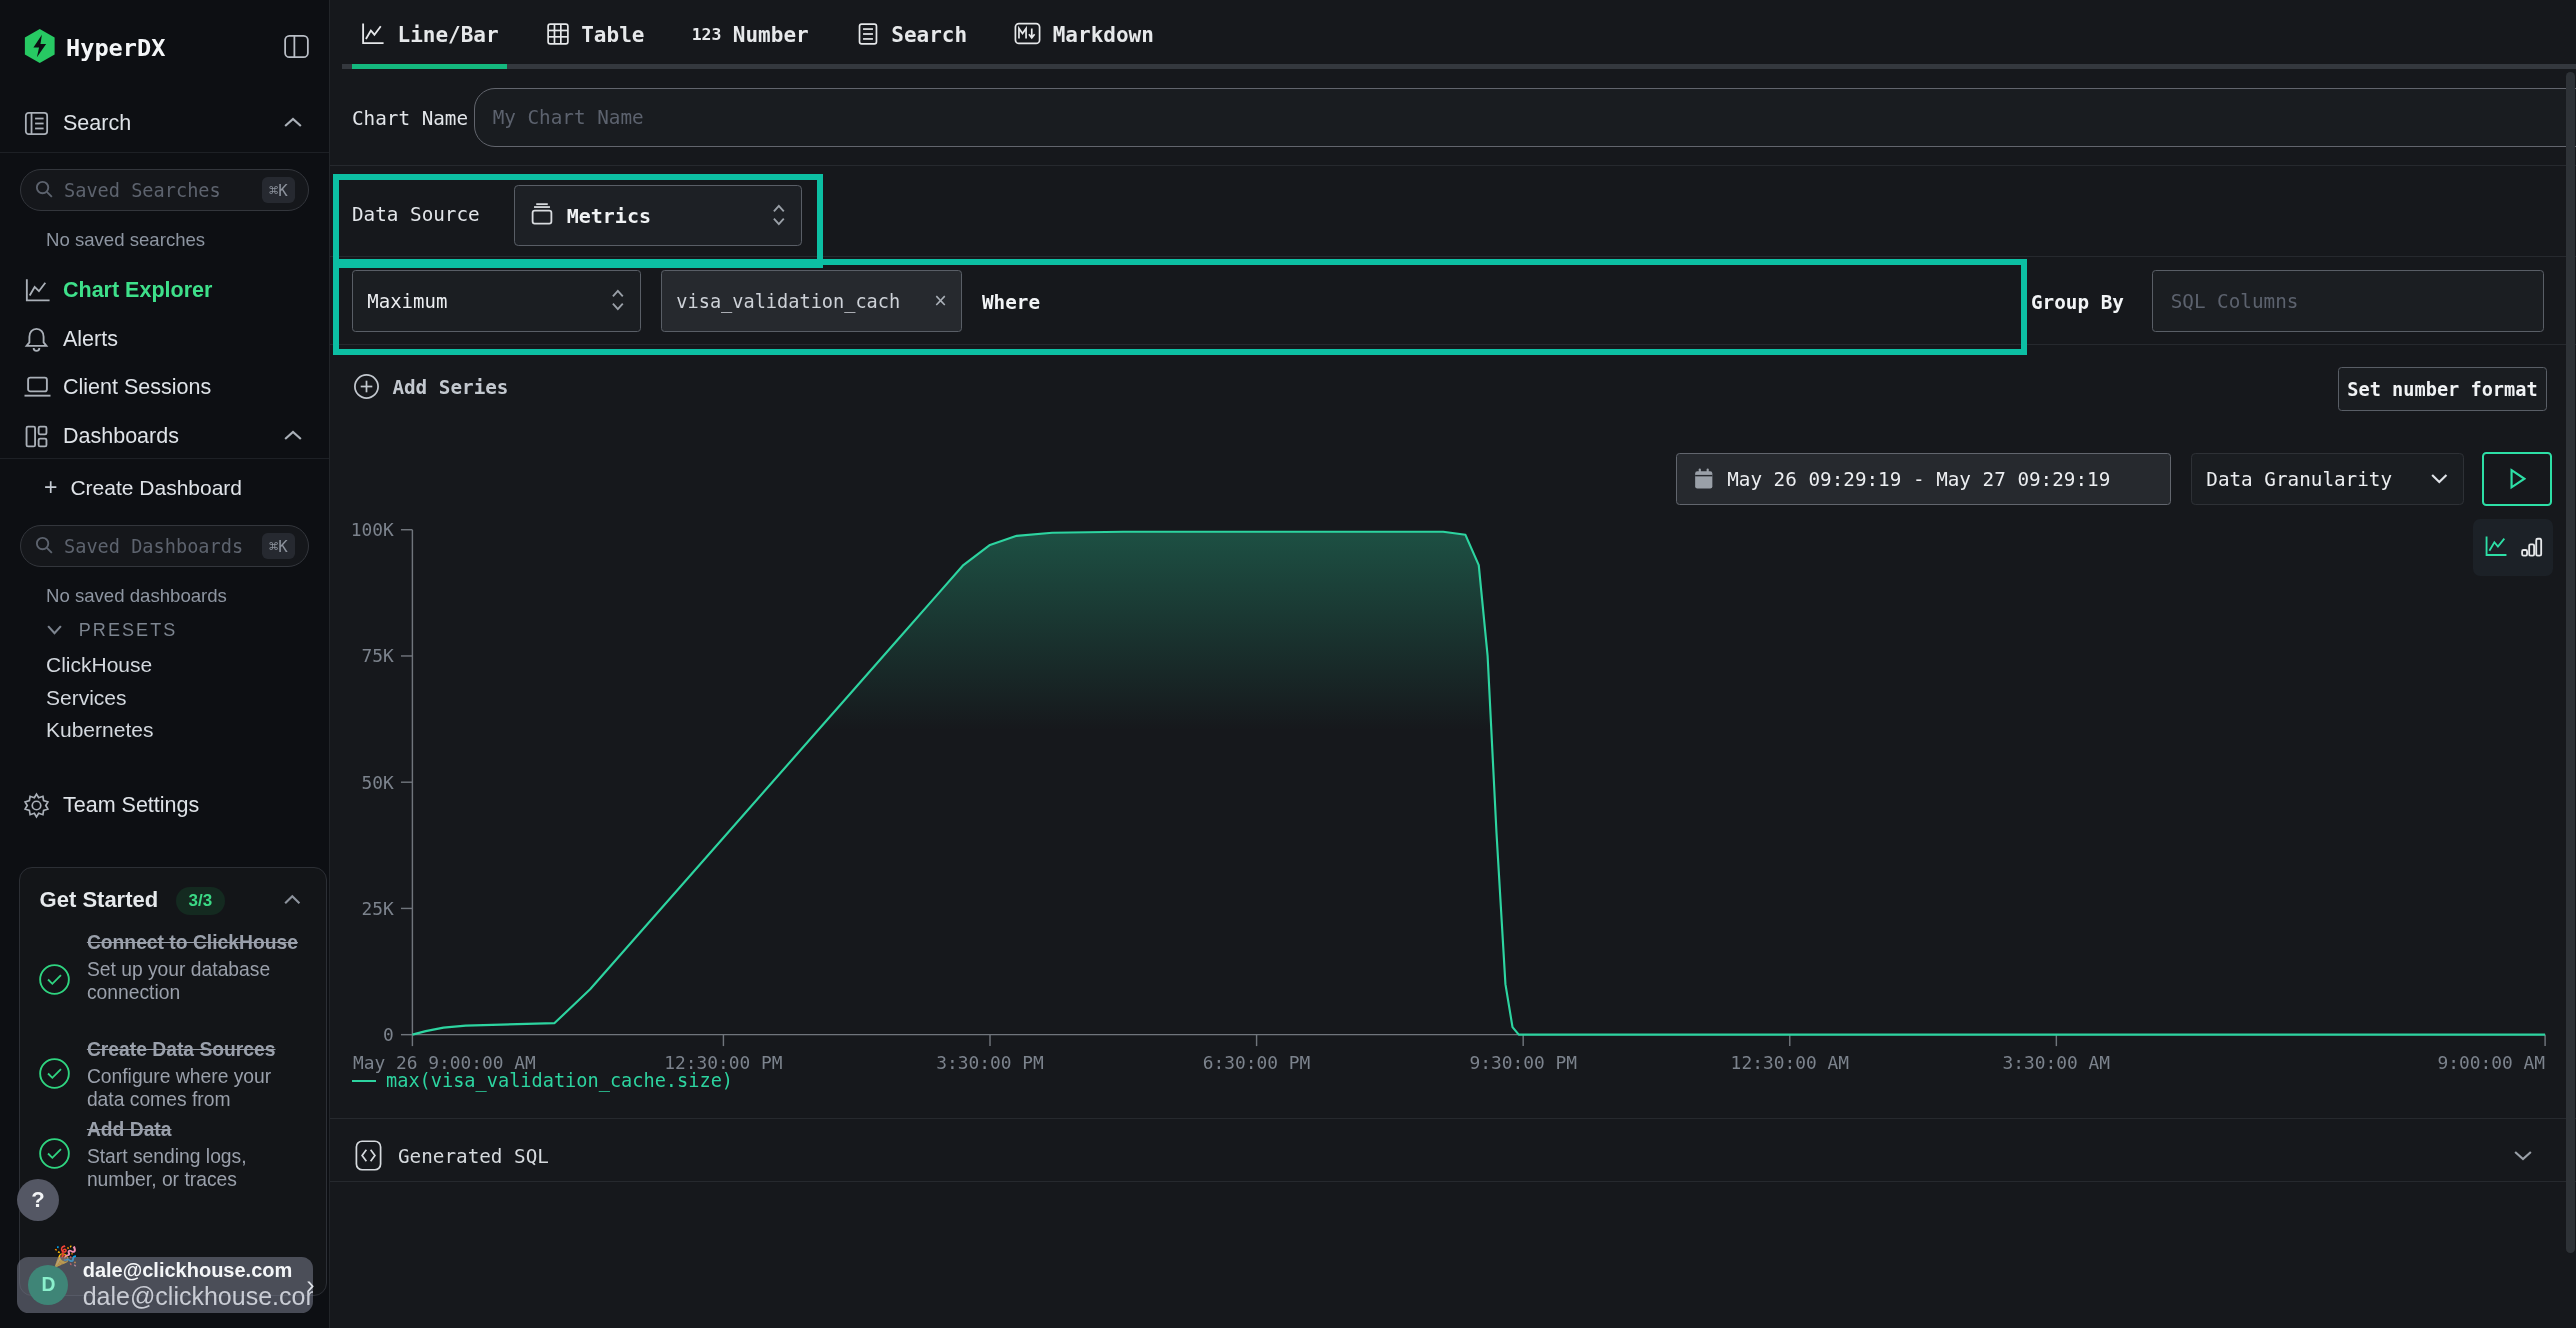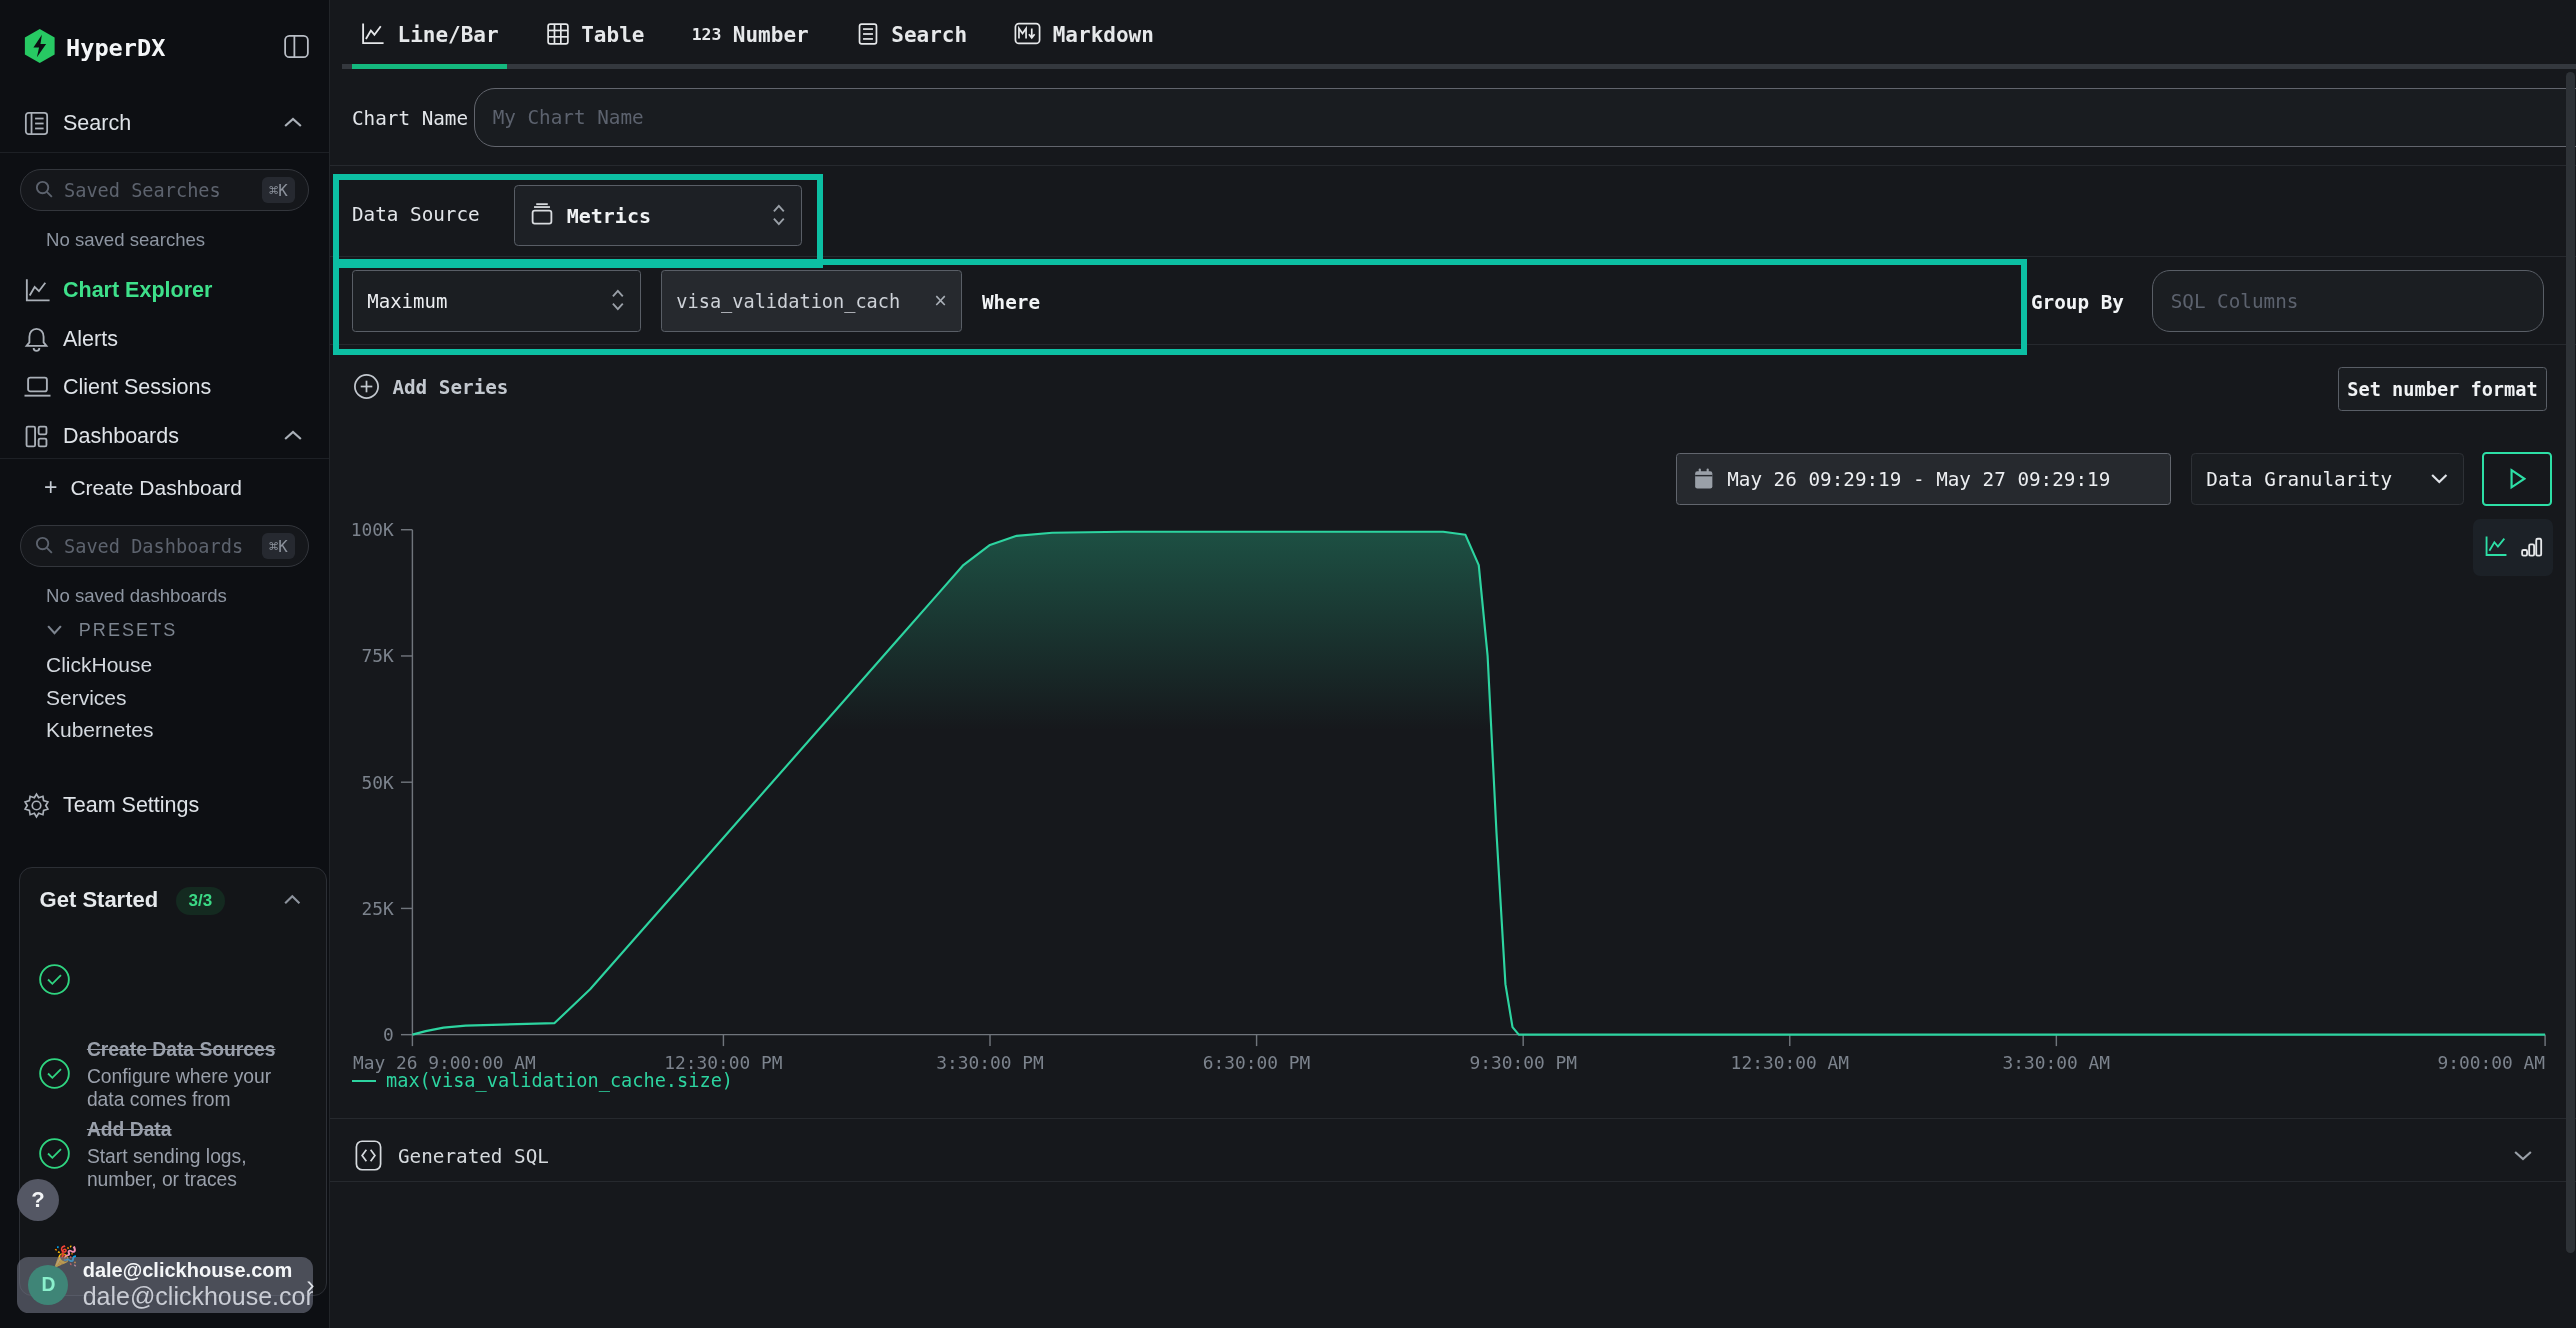--- a/index.html
+++ b/index.html
@@ -196,20 +196,24 @@
           </svg>
       </div>
 
       <div style="position:absolute;left:18.6px;top:63px;display:flex;">
         <span style="margin-top:31.5px;">
           <svg width="33" height="33" viewBox="0 0 46 46" fill="none" stroke="#2fd580" stroke-width="2.6">
             <circle cx="23" cy="23" r="20"></circle>
               <polyline points="14,23 20,29 32,17"></polyline>
           </svg>
         </span>
+        <span style="margin-left:15.7px;width:222px;">
+          <span class="gs-item-title" style="display:block;">Connect to ClickHouse</span>
+          <span class="gs-item-desc" style="display:block;">Set up your database connection</span>
+        </span>
       </div>
 
       <div style="position:absolute;left:18.6px;top:170px;display:flex;">
         <span style="margin-top:18.6px;">
           <svg width="33" height="33" viewBox="0 0 46 46" fill="none" stroke="#2fd580" stroke-width="2.6">
             <circle cx="23" cy="23" r="20"></circle>
               <polyline points="14,23 20,29 32,17"></polyline>
           </svg>
         </span>
         <span style="margin-left:15.7px;width:222px;">
@@ -340,21 +344,21 @@
   </div>
   <div class="selectbox" style="left:661px;top:270px;width:301px;height:62px;border-radius:3.6px;background:#26292e;">
     <span class="mono" style="font-size:18.6px;color:#ced2d8;">visa_validation_cach</span>
     <span style="margin-left:auto;color:#aab0b8;font-size:21.5px;">×</span>
   </div>
   <div class="abs flabel fbold" style="left:982px;top:291px;">Where</div>
 
   <div class="annot" style="left:333px;top:259px;width:1682px;height:84px;"></div>
 
   <div class="abs flabel fbold" style="left:2031px;top:291px;">Group By</div>
-  <div class="inputbox" style="left:2152px;top:270px;width:392px;height:62px;background:#1b1e22;border-radius:18px;">
+  <div class="inputbox" style="left:2152px;top:270px;width:392px;height:62px;background:#1b1e22;">
     <input placeholder="SQL Columns" style="">
   </div>
 
   <div class="abs" style="left:352px;top:372px;display:flex;align-items:center;gap:11.4px;cursor:pointer;">
     <span>
       <svg width="29" height="29" viewBox="0 0 40 40" fill="none" stroke="#c3c8cf" stroke-width="2.4">
         <circle cx="20" cy="20" r="16"></circle>
           <line x1="20" y1="12" x2="20" y2="28"></line>
           <line x1="12" y1="20" x2="28" y2="20"></line>
       </svg>

